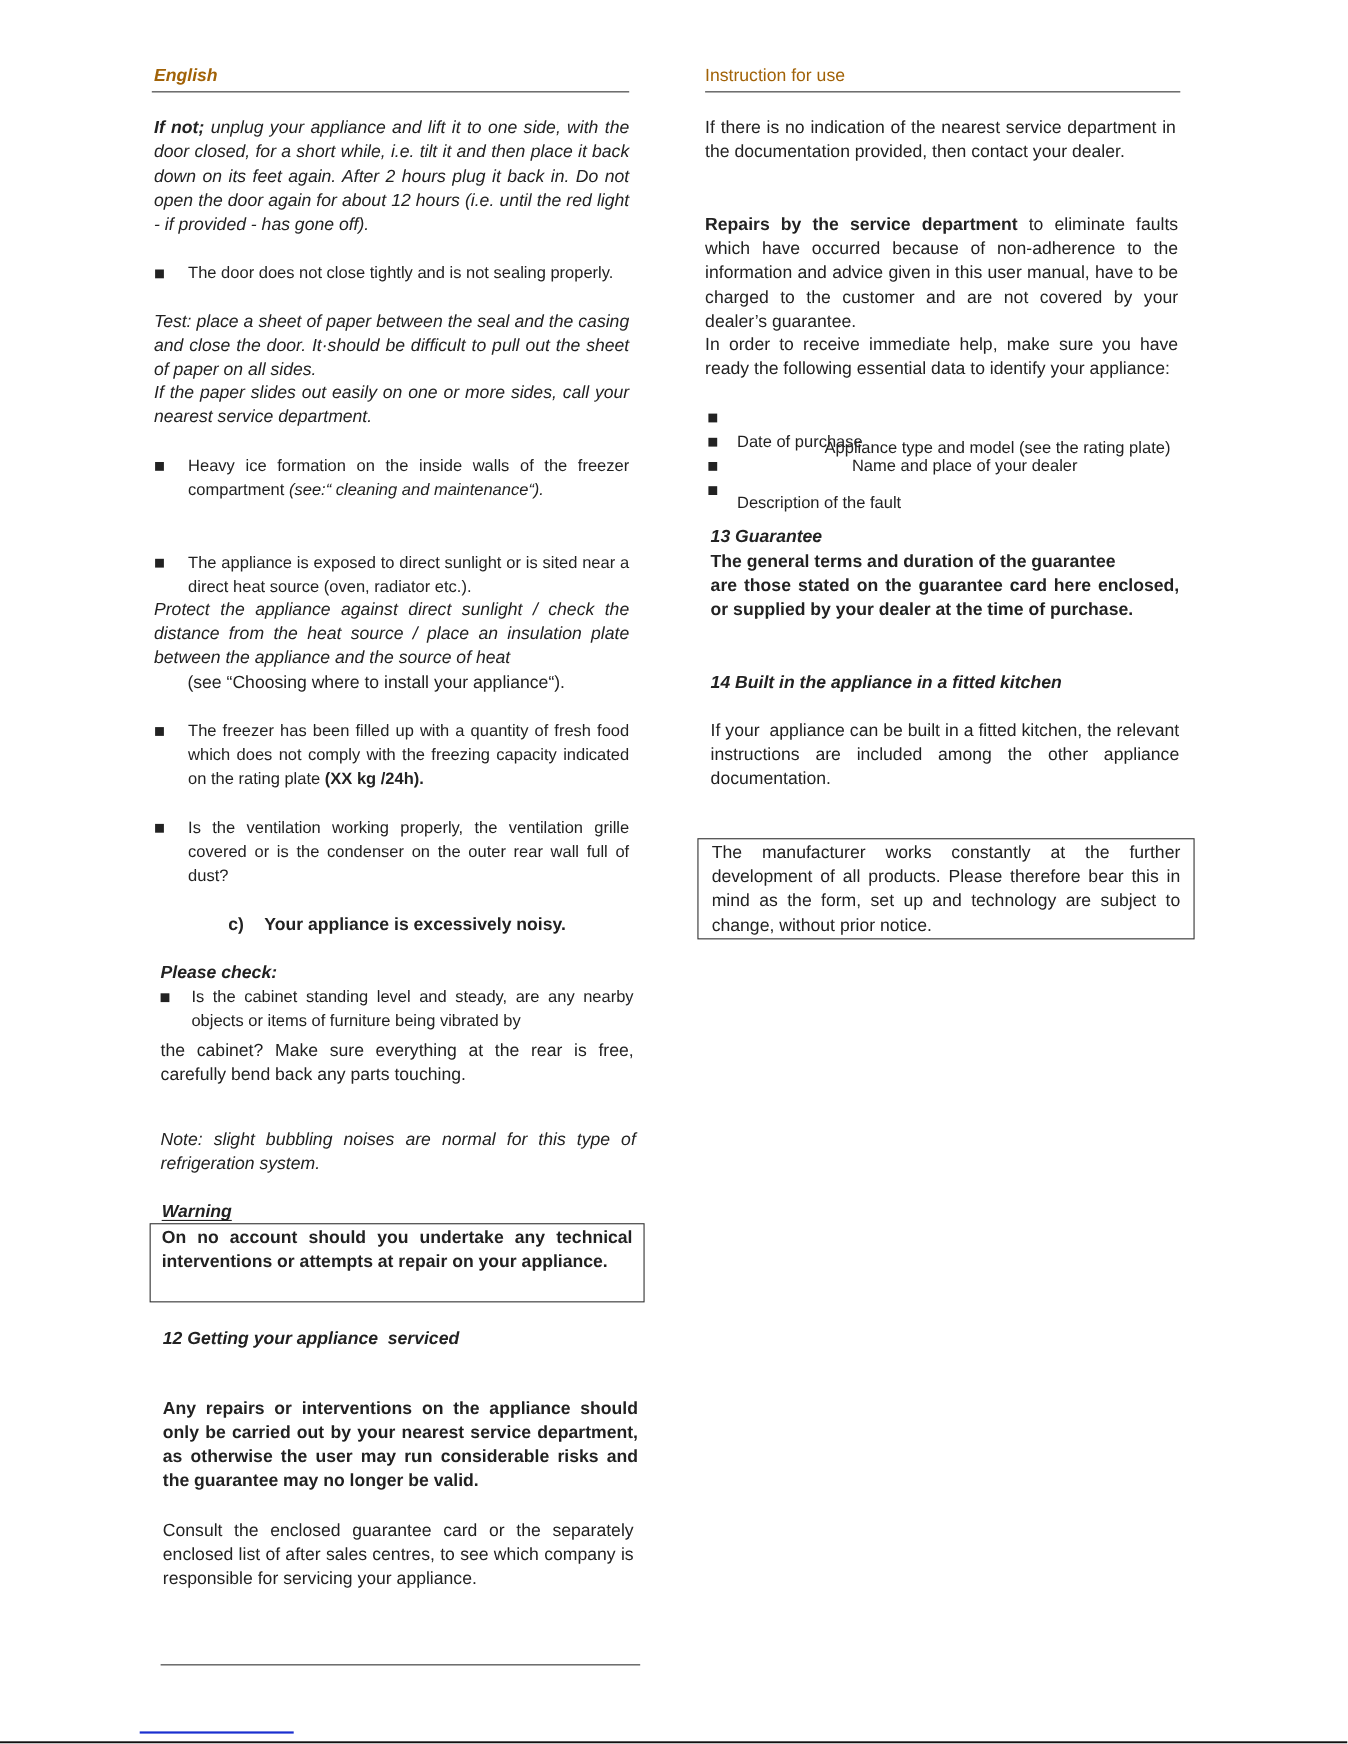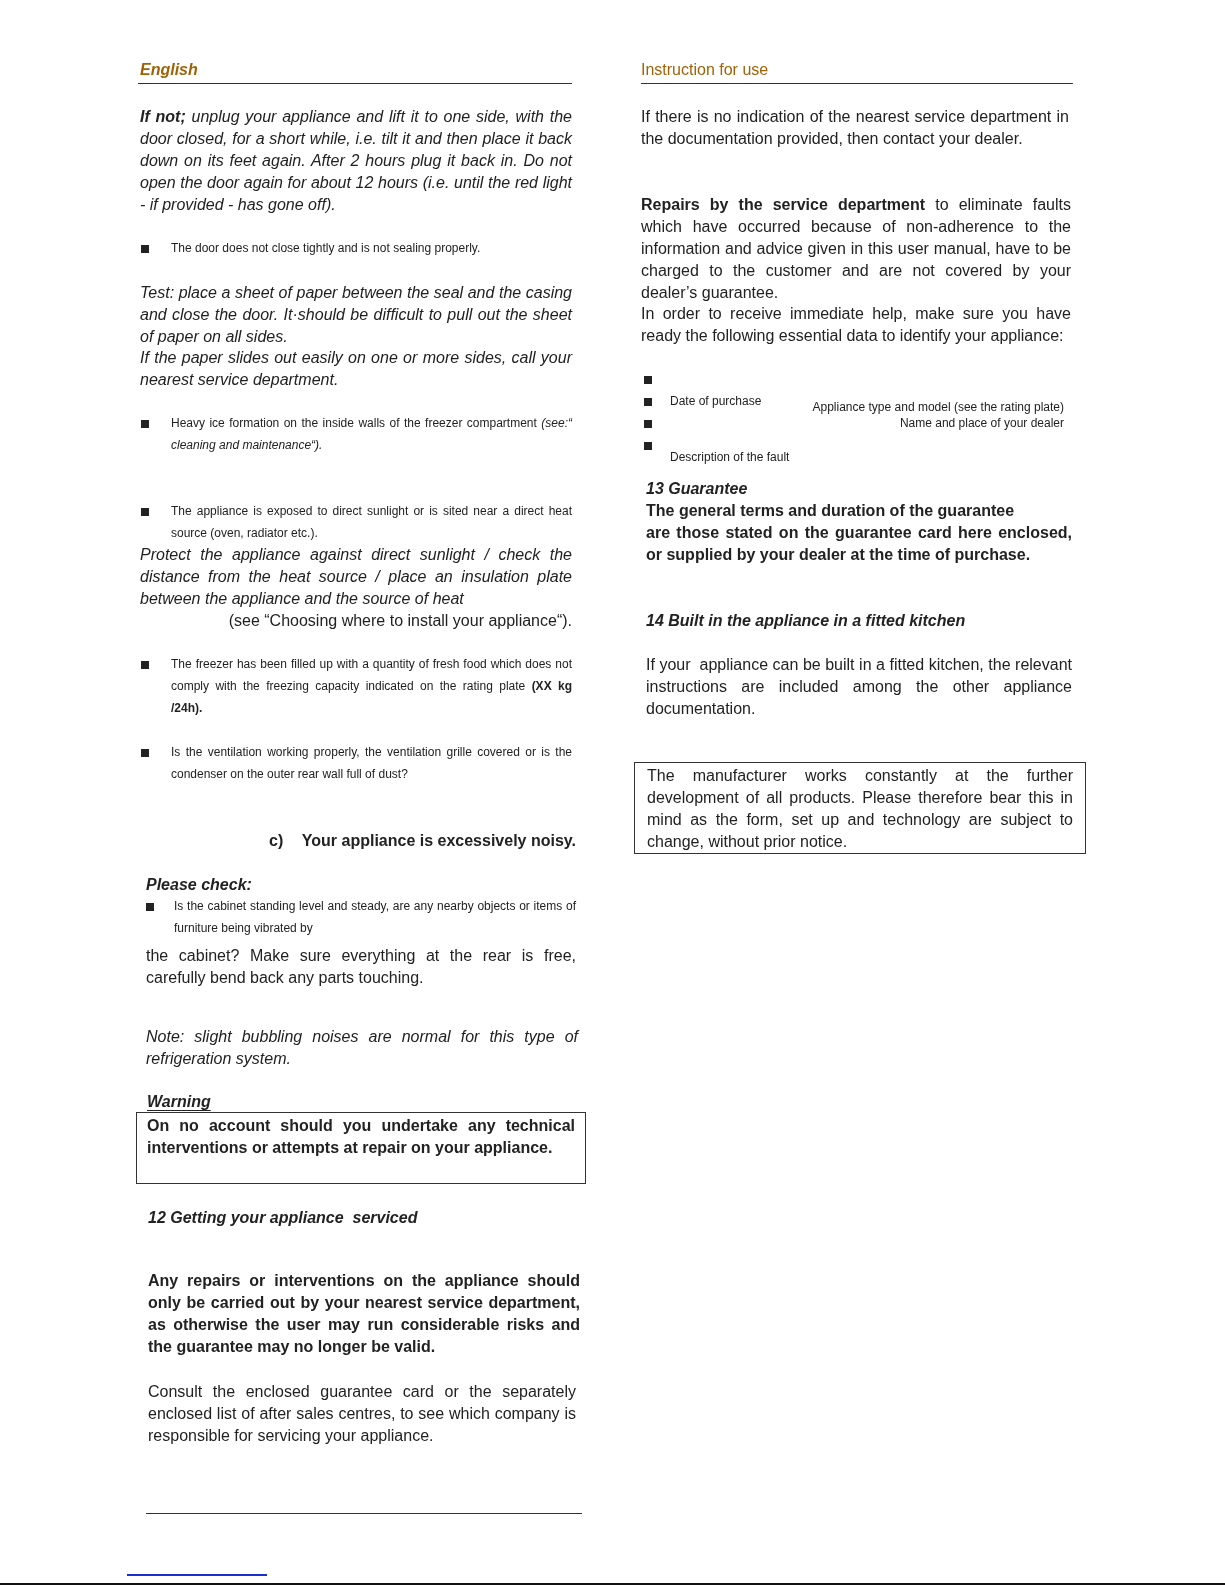--- a/index.html
+++ b/index.html
@@ -10,21 +10,21 @@
   }
   .hdr { position: absolute; font-size: 16px; line-height: 20px; color: #a16207; }
   .hdr-rule { position: absolute; height: 0; border-top: 1.5px solid #333; }
   .p { position: absolute; font-size: 16px; line-height: 21.9px; text-align: justify; }
   .p.last-left { text-align-last: left; }
   .it { font-style: italic; }
   .b { font-weight: bold; }
   .bi { font-weight: bold; font-style: italic; }
   .bullet { position: absolute; }
   .bullet .sq { position: absolute; left: 0; top: 7px; width: 8px; height: 8px; background: #222; }
-  .bullet .txt { position: absolute; left: 30px; right: 0; font-size: 12px; line-height: 21.9px; text-align: justify; }
+  .bullet .txt { position: absolute; left: 30px; right: 0; font-size: 15px; line-height: 21.9px; text-align: justify; }
   .box { position: absolute; border: 1.5px solid #333; box-sizing: border-box; }
   .footer-rule { position: absolute; left: 146px; width: 436px; border-top: 1.5px solid #333; top: 1513px; }
   .blue-link { position: absolute; left: 127px; width: 140px; top: 1574px; border-top: 2px solid #1a2fd0; }
   .bottom-edge { position: absolute; left: 0; right: 0; top: 1583px; border-top: 2px solid #111; }
 </style>
 </head>
 <body>
 
 <div class="hdr bi" style="left:140px; top:60px;">English</div>
 <div class="hdr-rule" style="left:138px; width:434px; top:83px;"></div>
@@ -46,33 +46,33 @@
 <div class="bullet" style="left:141px; width:431px; top:413px;">
   <span class="sq"></span>
   <span class="txt last-left"><span>Heavy ice formation on the inside walls of the freezer compartment </span><span class="it">(see:“ cleaning and maintenance“).</span></span>
 </div>
 
 <div class="bullet" style="left:141px; width:431px; top:501px;">
   <span class="sq"></span>
   <span class="txt last-left">The appliance is exposed to direct sunlight or is sited near a direct heat source (oven, radiator etc.).</span>
 </div>
 <div class="p it last-left" style="left:140px; width:432px; top:544px;">Protect the appliance against direct sunlight / check the distance from the heat source / place an insulation plate between the appliance and the source of heat</div>
-<div class="p" style="left:140px; width:432px; top:610px; text-align:right;">(see “Choosing where to install your appliance“).</div>
+<div class="p" style="left:126px; width:432px; top:610px; text-align:center;">(see “Choosing where to install your appliance“).</div>
 
 <div class="bullet" style="left:141px; width:431px; top:654px;">
   <span class="sq"></span>
   <span class="txt last-left"><span>The freezer has been filled up with a quantity of fresh food which does not comply with the freezing capacity indicated on the rating plate </span><span class="b">(XX kg /24h).</span></span>
 </div>
 
 <div class="bullet" style="left:141px; width:431px; top:742px;">
   <span class="sq"></span>
   <span class="txt last-left">Is the ventilation working properly, the ventilation grille covered or is the condenser on the outer rear wall full of dust?</span>
 </div>
 
-<div class="p b" style="left:146px; width:430px; top:830px; text-align:right;">
+<div class="p b" style="left:146px; width:430px; top:830px; text-align:center;">
   <span>c)</span>
   <span style="margin-left:14px;">Your appliance is excessively noisy.</span>
 </div>
 
 <div class="p bi" style="left:146px; width:430px; top:874px; text-align:left;">Please check:</div>
 
 <div class="bullet" style="left:146px; width:430px; top:896px;">
   <span class="sq"></span>
   <span class="txt last-left" style="left:28px;">Is the cabinet standing level and steady, are any nearby objects or items of furniture being vibrated by</span>
 </div>
@@ -104,21 +104,21 @@
 <div class="bullet" style="left:644px; width:420px; top:369px;">
   <span class="sq"></span>
   <span class="txt" style="left:25px; text-align:right;margin-top:28px;">Appliance type and model (see the rating plate)</span>
 </div>
 <div class="bullet" style="left:644px; width:420px; top:391px;">
   <span class="sq"></span>
   <span class="txt" style="left:26px; text-align:left;">Date of purchase</span>
 </div>
 <div class="bullet" style="left:644px; width:420px; top:413px;">
   <span class="sq"></span>
-  <span class="txt" style="left:26px; text-align:right;margin-left:20px;">Name and place of your dealer</span>
+  <span class="txt" style="left:26px; text-align:center;margin-left:20px;">Name and place of your dealer</span>
 </div>
 <div class="bullet" style="left:644px; width:420px; top:435px;">
   <span class="sq"></span>
   <span class="txt" style="left:26px; text-align:left;margin-top:12px;">Description of the fault</span>
 </div>
 
 <div class="p bi" style="left:646px; top:478px; text-align:left;">13 Guarantee</div>
 <div class="p b" style="left:646px; top:500px; text-align:left;">The general terms and duration of the guarantee</div>
 <div class="p b last-left" style="left:646px; width:426px; top:522px;">are those stated on the guarantee card here enclosed, or supplied by your dealer at the time of purchase.</div>
 

